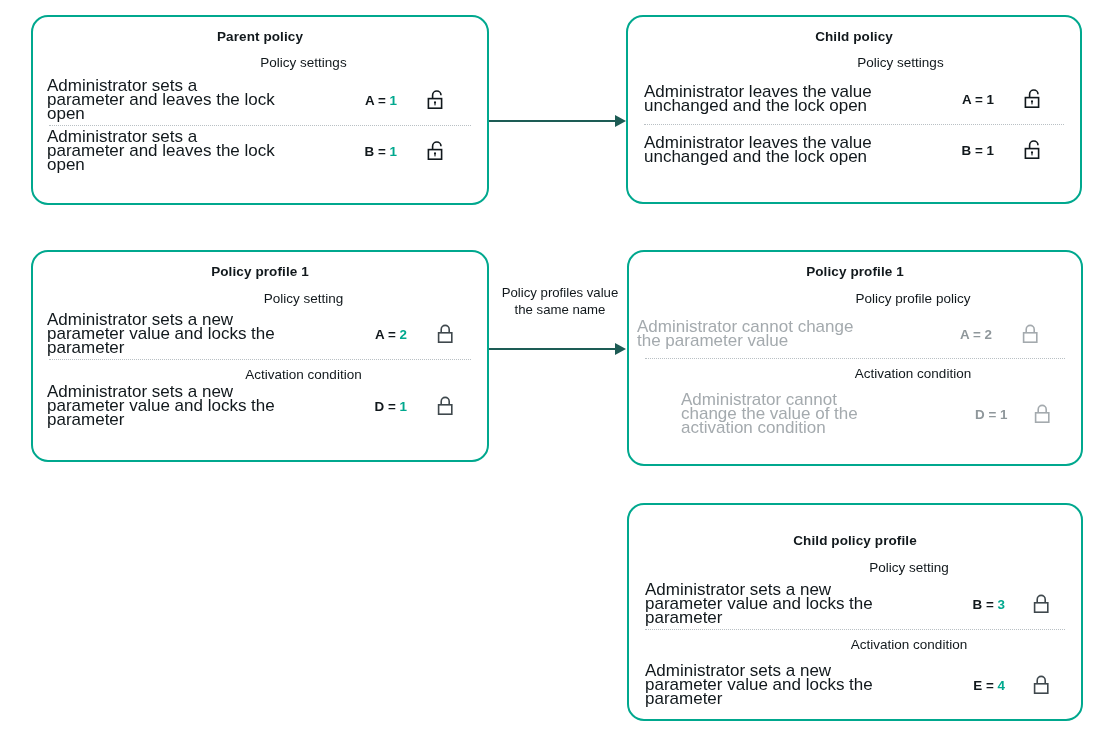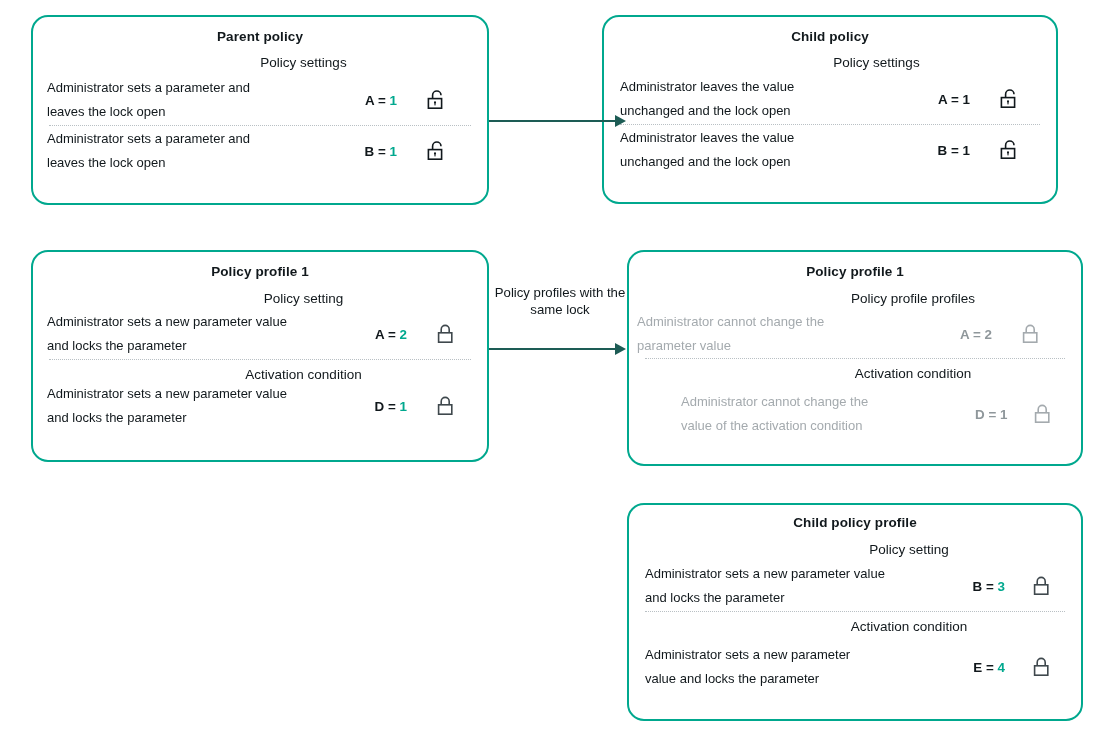--- a/index.html
+++ b/index.html
@@ -39,22 +39,22 @@
     margin:0 16px;
     height:0;
   }
   .grouphdr{
     font-size:13.5px;
     color:#11181c;
     text-align:center;
     font-weight:normal;
   }
   .desc{
-    font-size:13px;
-    line-height:24px;
+    font-size:17px;
+    line-height:14px;
     color:#11181c;
     font-weight:normal;
   }
   .desc.muted{ color:#a4aaae; }
   .val{
     font-size:13.4px;
     font-weight:bold;
     color:#11181c;
     text-align:right;
     white-space:nowrap;
@@ -80,21 +80,21 @@
   .arrow-label{
     position:absolute;
     text-align:center;
     font-size:13.2px;
     line-height:17px;
     color:#11181c;
   }
 
   
   #card-parent{ left:31px; top:15px; width:458px; height:190px; }
-  #card-child{ left:602px; top:15px; width:456px; height:189px; }
+  #card-child{ left:626px; top:15px; width:456px; height:189px; }
   #card-profile1-left{ left:31px; top:250px; width:458px; height:212px; }
   #card-profile1-right{ left:627px; top:250px; width:456px; height:216px; }
   #card-childprofile{ left:627px; top:503px; width:456px; height:218px; }
 </style>
 </head>
 <body>
 
 <div class="canvas">
 
   <div class="card" id="card-parent">
@@ -199,21 +199,21 @@
             <rect x="1.6" y="9.8" width="13.2" height="9.4" fill="none" stroke="#3f484d" stroke-width="1.6"></rect>
           </svg>
         </div>
       </div>
     </div>
   </div>
 
   <div class="card" id="card-profile1-right">
     <div class="card-title" style="margin-top:12px;">Policy profile 1</div>
 
-    <div class="grouphdr" style="margin-top:12px;margin-left:184px;width:200px;">Policy profile profiles</div>
+    <div class="grouphdr" style="margin-top:12px;margin-left:184px;width:200px;">Policy profile policy</div>
 
     <div class="rows" style="margin-top:4px;">
       <div class="row" style="height:48px;">
         <div class="desc muted" style="width:230px;margin-left:8px;">Administrator cannot change the parameter value</div>
         <div class="val muted" style="width:125px;"><span>A =</span> <span class="num">2</span></div>
         <div class="lockcell" style="width:80px;">
           <svg width="20" height="22" viewBox="0 0 20 22" aria-hidden="true">
             <path d="M4.2 9.6 V6.4 a4 4 0 0 1 8 0 V9.6" fill="none" stroke="#a4aaae" stroke-width="1.6"></path>
             <rect x="1.6" y="9.8" width="13.2" height="9.4" fill="none" stroke="#a4aaae" stroke-width="1.6"></rect>
           </svg>
@@ -231,21 +231,21 @@
           <svg width="20" height="22" viewBox="0 0 20 22" aria-hidden="true">
             <path d="M4.2 9.6 V6.4 a4 4 0 0 1 8 0 V9.6" fill="none" stroke="#a4aaae" stroke-width="1.6"></path>
             <rect x="1.6" y="9.8" width="13.2" height="9.4" fill="none" stroke="#a4aaae" stroke-width="1.6"></rect>
           </svg>
         </div>
       </div>
     </div>
   </div>
 
   <div class="card" id="card-childprofile">
-    <div class="card-title" style="margin-top:10px;">Child policy profile</div>
+    <div class="card-title" style="margin-top:28px;">Child policy profile</div>
 
     <div class="grouphdr" style="margin-top:12px;margin-left:190px;width:180px;">Policy setting</div>
 
     <div class="rows" style="margin-top:4px;">
       <div class="row" style="height:50px;">
         <div class="desc" style="width:265px;margin-left:16px;">Administrator sets a new parameter  value and locks the parameter</div>
         <div class="val" style="width:95px;"><span>B =</span> <span class="num">3</span></div>
         <div class="lockcell" style="width:76px;">
           <svg width="20" height="22" viewBox="0 0 20 22" aria-hidden="true">
             <path d="M4.2 9.6 V6.4 a4 4 0 0 1 8 0 V9.6" fill="none" stroke="#3f484d" stroke-width="1.6"></path>
@@ -267,17 +267,17 @@
             <rect x="1.6" y="9.8" width="13.2" height="9.4" fill="none" stroke="#3f484d" stroke-width="1.6"></rect>
           </svg>
         </div>
       </div>
     </div>
   </div>
 
   <div class="arrow-line" style="left:489px; top:120px; width:127px;"></div>
   <div class="arrow-head" style="left:615px; top:115px;"></div>
 
-  <div class="arrow-label" style="left:494px; top:284px; width:132px;">Policy profiles with the same lock</div>
+  <div class="arrow-label" style="left:494px; top:284px; width:132px;">Policy profiles value the same name</div>
   <div class="arrow-line" style="left:489px; top:348px; width:127px;"></div>
   <div class="arrow-head" style="left:615px; top:343px;"></div>
 
 </div>
 
 </body></html>

